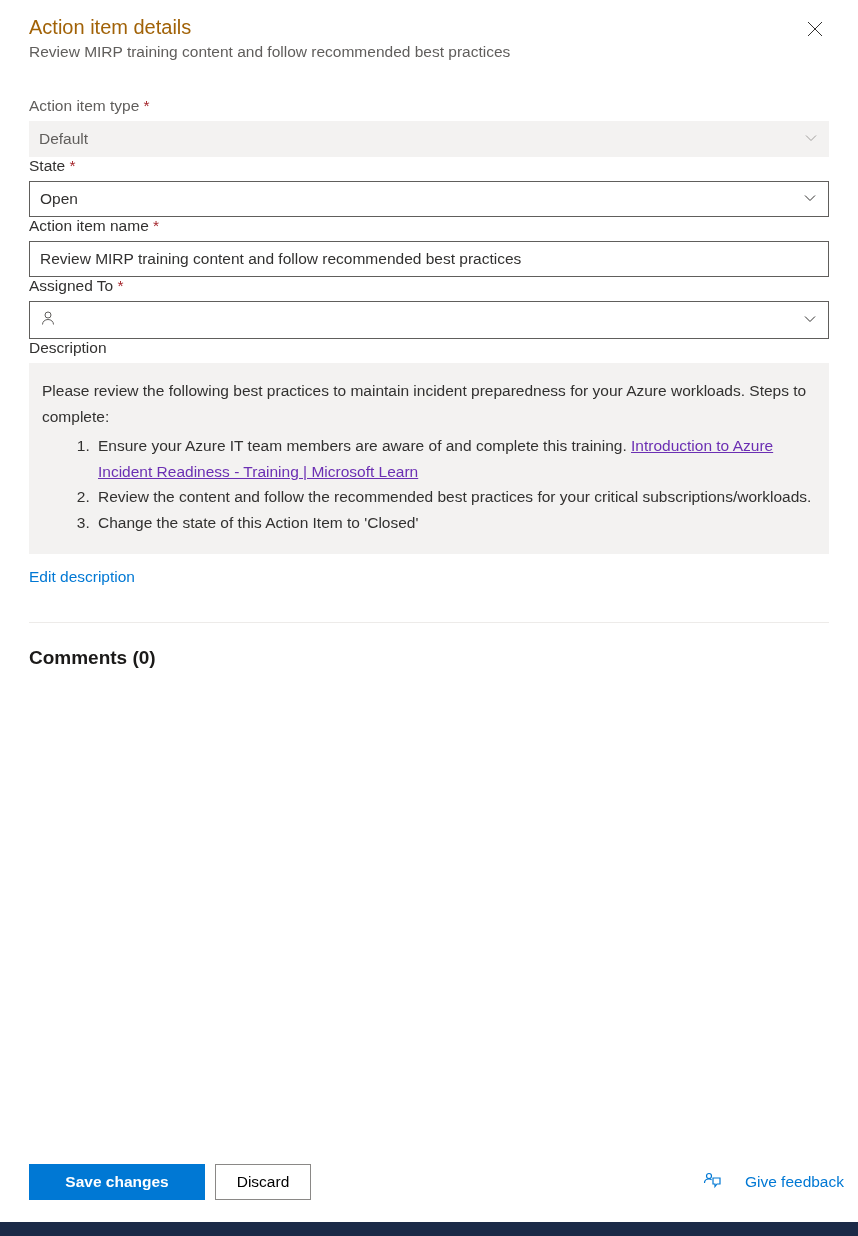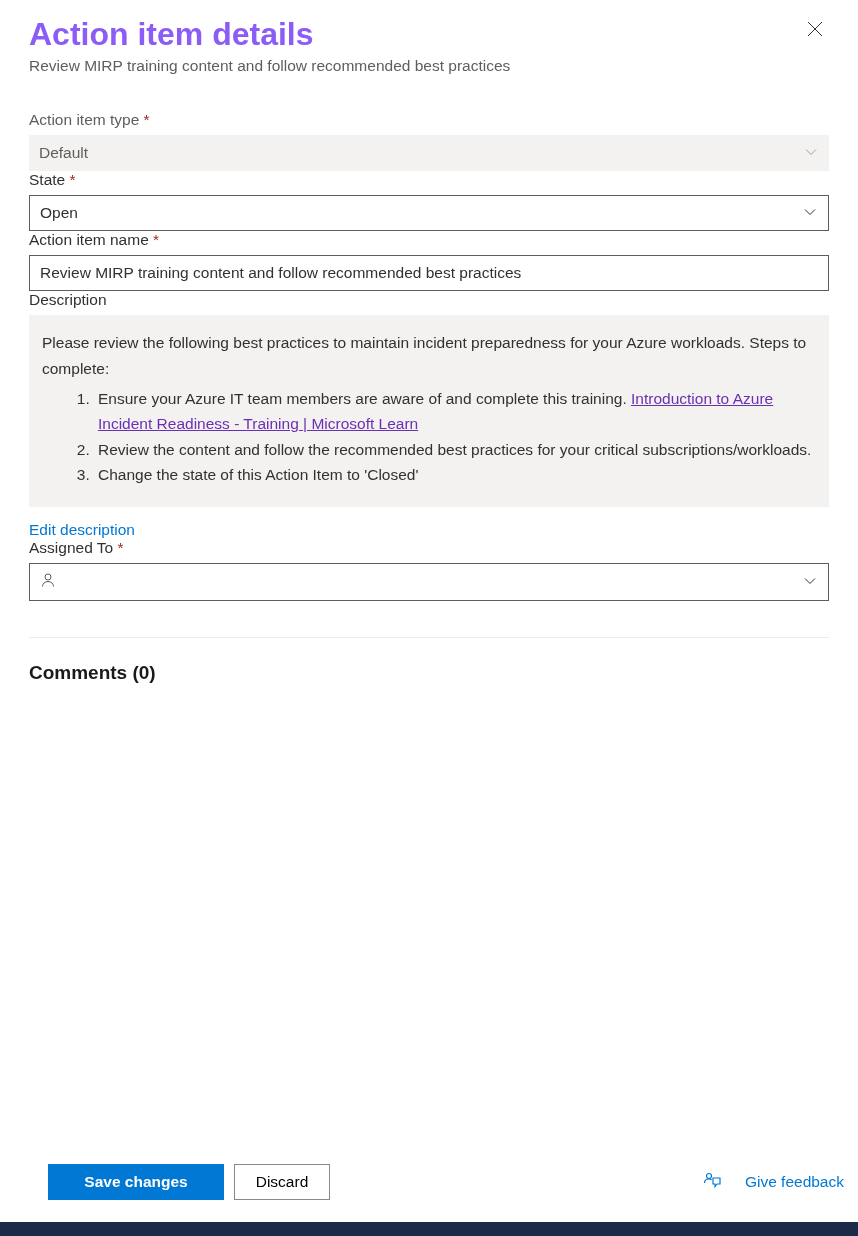--- a/index.html
+++ b/index.html
@@ -16,23 +16,23 @@
       padding: 15px 29px 0 29px;
       height: 100%;
       position: relative;
     }
     .header-row {
       display: flex;
       justify-content: space-between;
       align-items: flex-start;
     }
     .title {
-      font-size: 32px;
-      font-weight: 700;
-      color: #8b5cf6;
+      font-size: 20px;
+      font-weight: 400;
+      color: #a16207;
       line-height: 1.2;
       margin-bottom: 4px;
     }
     .subtitle {
       font-size: 15.5px;
       color: #605e5c;
       margin-bottom: 36px;
     }
     .close-btn {
       background: none;
@@ -137,21 +137,20 @@
     .footer {
       position: absolute;
       left: 0;
       right: 0;
       bottom: 14px;
       padding: 22px 14px 22px 29px;
       display: flex;
       align-items: center;
       gap: 10px;
       background: #fff;
-      margin-left: 19px;
     }
     .btn {
       height: 36px;
       padding: 0 20px;
       font-size: 15.5px;
       font-family: inherit;
       border: 1px solid #8a8886;
       background: #fff;
       cursor: pointer;
       min-width: 96px;
@@ -240,57 +239,57 @@
         </span>
       </div>
     </div>
 
     <div class="field">
       <label class="field-label">
         <span>Action item name</span>
         <span class="req">*</span>
       </label>
       <input type="text" class="text-input" value="Review MIRP training content and follow recommended best practices" style="">
+    </div>
+
+    <div class="field">
+      <label class="field-label">
+        <span>Assigned To</span>
+        <span class="req">*</span>
+      </label>
+      <div class="assigned-select">
+        <span class="person-icon">
+          <svg viewBox="0 0 16 16" fill="none" stroke="currentColor" stroke-width="1">
+            <circle cx="8" cy="5" r="3"></circle>
+            <path d="M2.5 14.5 C2.5 11.5 5 9.5 8 9.5 C11 9.5 13.5 11.5 13.5 14.5"></path>
+          </svg>
+        </span>
+        <span></span>
+        <span class="chevron">
+          <svg viewBox="0 0 12 12" stroke="currentColor" stroke-width="1" fill="none">
+              <path d="M1 3.5 L6 8.5 L11 3.5"></path>
+            </svg>
+        </span>
+      </div>
     </div>
 
     <div class="field">
       <label class="field-label">Description</label>
       <div class="desc-box">
         <div>Please review the following best practices to maintain incident preparedness for your Azure workloads. Steps to complete:</div>
         <ol>
           <li>
             <span>Ensure your Azure IT team members are aware of and complete this training. </span>
             <a href="#" class="desc-link">Introduction to Azure Incident Readiness - Training | Microsoft Learn</a>
           </li>
           <li>Review the content and follow the recommended best practices for your critical subscriptions/workloads.</li>
           <li>Change the state of this Action Item to 'Closed'</li>
         </ol>
       </div>
       <button class="edit-desc">Edit description</button>
-    </div>
-
-    <div class="field">
-      <label class="field-label">
-        <span>Assigned To</span>
-        <span class="req">*</span>
-      </label>
-      <div class="assigned-select">
-        <span class="person-icon">
-          <svg viewBox="0 0 16 16" fill="none" stroke="currentColor" stroke-width="1">
-            <circle cx="8" cy="5" r="3"></circle>
-            <path d="M2.5 14.5 C2.5 11.5 5 9.5 8 9.5 C11 9.5 13.5 11.5 13.5 14.5"></path>
-          </svg>
-        </span>
-        <span></span>
-        <span class="chevron">
-          <svg viewBox="0 0 12 12" stroke="currentColor" stroke-width="1" fill="none">
-              <path d="M1 3.5 L6 8.5 L11 3.5"></path>
-            </svg>
-        </span>
-      </div>
     </div>
 
     <hr class="divider">
 
     <h2 class="comments-header">Comments (0)</h2>
 
   </div>
 
   <div class="footer">
     <button class="btn primary">Save changes</button>

